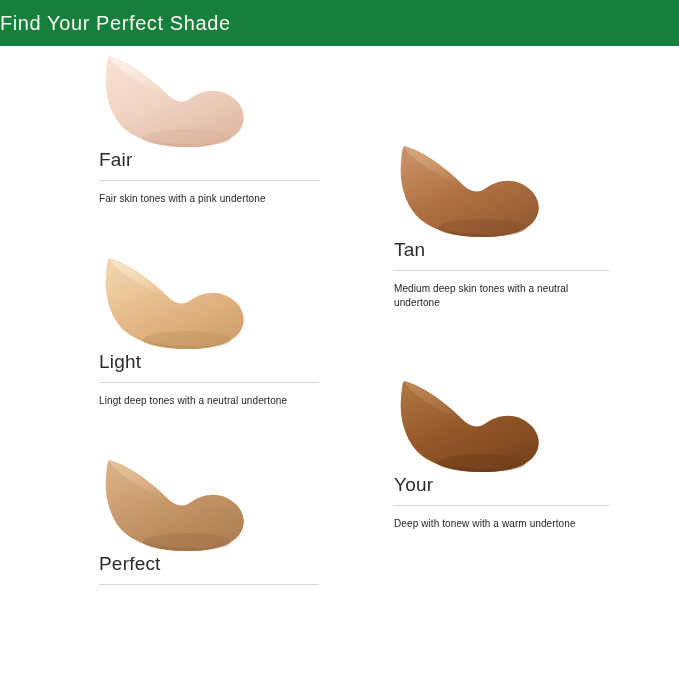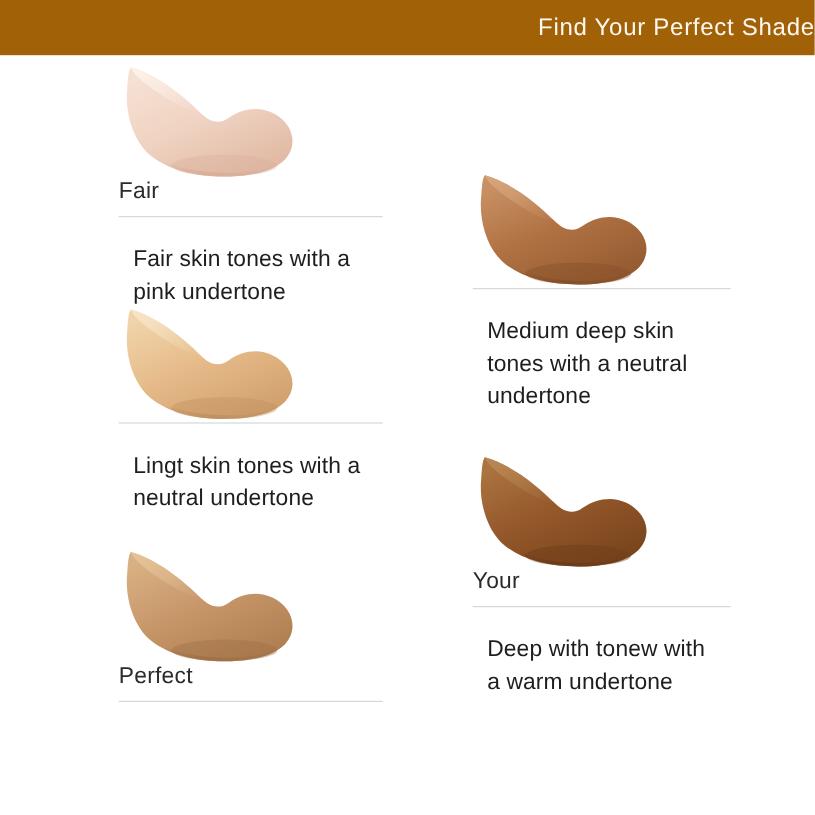--- a/index.html
+++ b/index.html
@@ -15,24 +15,24 @@
     position: relative;
   }
 
   
   .banner {
     position: absolute;
     left: 0;
     top: 0;
     width: 679px;
     height: 46px;
-    background: #a16207;
+    background: #15803d;
     display: flex;
     align-items: center;
-    justify-content: flex-end;
+    justify-content: flex-start;
   }
   .banner-title {
     color: #fdf7f1;
     font-size: 20px;
     font-weight: 400;
     letter-spacing: 0.6px;
     line-height: 1;
     white-space: nowrap;
   }
 
@@ -80,26 +80,26 @@
     margin: 0;
     padding: 0 0 9px 0;
   }
   .divider {
     height: 1px;
     background: #d8d8d8;
     width: 100%;
     margin: 0;
   }
   .shade-desc {
-    font-size: 19px;
+    font-size: 10px;
     font-weight: 400;
     color: #1e1e1e;
     line-height: 1.42;
     letter-spacing: 0.1px;
-    margin: 12px;
+    margin: 0;
     padding-top: 11px;
   }
 </style>
 </head>
 <body>
 
 <div class="banner">
   <div class="banner-title">Find Your Perfect Shade</div>
 </div>
 
@@ -159,22 +159,23 @@
           </defs>
           <path d="M8,6 C30,12 52,30 66,44 C74,52 82,54 90,48 C100,41 114,38 126,44
                    C140,51 146,64 141,76 C135,90 116,96 92,97 C64,98 40,92 25,80
                    C10,68 3,44 5,24 C5.6,15 6,9 8,6 Z" fill="url(#gLightBase)"></path>
           <path d="M8,6 C30,12 52,30 66,44 C58,44 40,34 26,24 C16,17 9,10 8,6 Z" fill="url(#gLightHi)"></path>
           <path d="M22,78 C40,90 70,95 96,94 C118,93 134,87 141,76
                    C135,90 116,96 92,97 C64,98 40,92 25,80 Z" fill="url(#gLightSh)"></path>
           <ellipse cx="86" cy="88" rx="44" ry="9" fill="#c0925f" opacity="0.4"></ellipse>
         </svg>
       </div>
-      <div class="divider"></div>
-      <p class="shade-desc">Lingt skin tones with a neutral undertone</p>
+      <h2 class="shade-name">Light</h2>
+      <div class="divider"></div>
+      <p class="shade-desc">Lingt deep tones with a neutral undertone</p>
     </div>
 
     <div class="shade-card" style="top:418px;">
       <div class="swatch">
         <svg viewBox="0 0 150 100" xmlns="http://www.w3.org/2000/svg" aria-hidden="true">
           <defs>
             <linearGradient id="gMedBase" x1="0.15" y1="0.05" x2="0.8" y2="1">
               <stop offset="0%" stop-color="#d9b083"></stop>
               <stop offset="45%" stop-color="#c7976a"></stop>
               <stop offset="100%" stop-color="#ae7d50"></stop>
@@ -225,20 +226,21 @@
           </defs>
           <path d="M8,6 C30,12 52,30 66,44 C74,52 82,54 90,48 C100,41 114,38 126,44
                    C140,51 146,64 141,76 C135,90 116,96 92,97 C64,98 40,92 25,80
                    C10,68 3,44 5,24 C5.6,15 6,9 8,6 Z" fill="url(#gTanBase)"></path>
           <path d="M8,6 C30,12 52,30 66,44 C58,44 40,34 26,24 C16,17 9,10 8,6 Z" fill="url(#gTanHi)"></path>
           <path d="M22,78 C40,90 70,95 96,94 C118,93 134,87 141,76
                    C135,90 116,96 92,97 C64,98 40,92 25,80 Z" fill="url(#gTanSh)"></path>
           <ellipse cx="86" cy="88" rx="44" ry="9" fill="#854f29" opacity="0.42"></ellipse>
         </svg>
       </div>
+      <h2 class="shade-name">Tan</h2>
       <div class="divider"></div>
       <p class="shade-desc">Medium deep skin tones with a neutral undertone</p>
     </div>
 
     <div class="shade-card" style="top:339px;">
       <div class="swatch">
         <svg viewBox="0 0 150 100" xmlns="http://www.w3.org/2000/svg" aria-hidden="true">
           <defs>
             <linearGradient id="gDeepBase" x1="0.15" y1="0.05" x2="0.8" y2="1">
               <stop offset="0%" stop-color="#ab7340"></stop>

